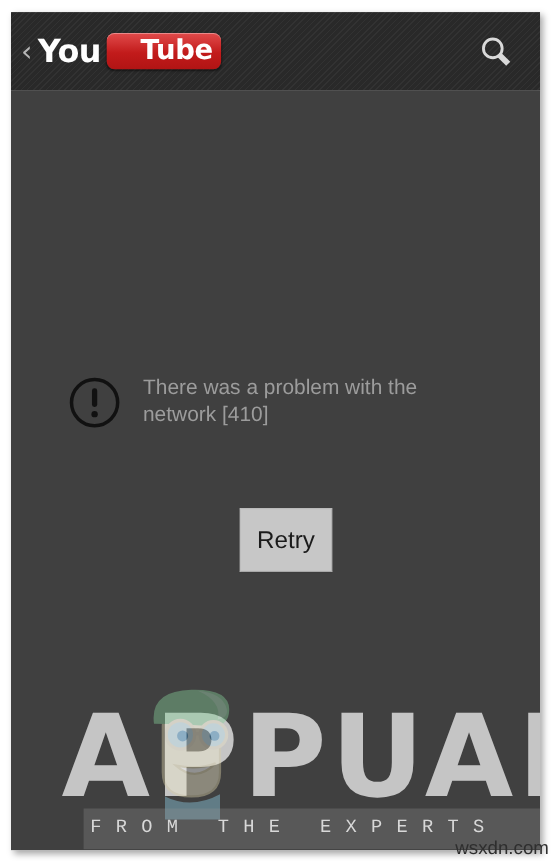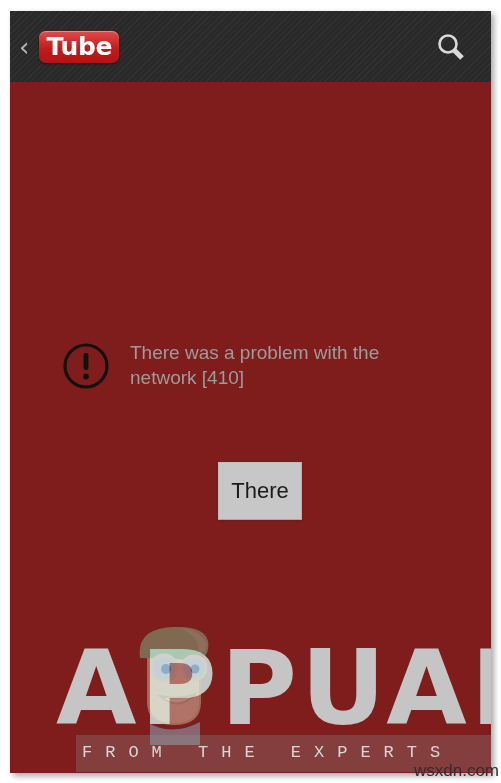--- a/index.html
+++ b/index.html
@@ -80,20 +80,21 @@
     padding: 3px 7px 4px 7px;
     box-shadow: inset 0 1px 0 rgba(255,255,255,0.35), 0 1px 2px rgba(0,0,0,0.5);
   }
   .yt-tube {
     color: #ffffff;
     font-size: 25px;
     font-weight: bold;
     letter-spacing: -0.3px;
     font-family: "DejaVu Sans", sans-serif;
     line-height: 1;
+    margin-left: 24px;
   }
 
   .appbar-title {
     margin-left: 18px;
     color: #dedede;
     font-size: 27px;
     font-weight: normal;
     letter-spacing: 0.2px;
     line-height: 1;
     user-select: none;
@@ -112,21 +113,21 @@
     cursor: pointer;
   }
 
   
   #content {
     position: absolute;
     left: 0;
     top: 71px;
     width: 481px;
     height: 691px;
-    background: #7f1d1d;
+    background: #404040;
   }
 
   #error-block {
     position: absolute;
     left: 52px;
     top: 258px;
     display: flex;
     align-items: flex-start;
   }
   .error-icon {
@@ -225,20 +226,21 @@
 </head>
 <body>
 
 <div id="phone">
 
   <div id="appbar">
 
     <span class="back-chevron">‹</span>
 
     <span class="yt-logo">
+      <span class="yt-you">You</span>
       <span class="yt-tube-box">
         <span class="yt-tube">Tube</span>
       </span>
     </span>
 
 
     <span class="search-btn">
       <svg width="32" height="32" viewBox="0 0 32 32">
         <circle cx="13" cy="13" r="8.5" fill="none" stroke="#d9d9d9" stroke-width="2.6"></circle>
         <line x1="19" y1="19" x2="27" y2="27" stroke="#d9d9d9" stroke-width="5.2" stroke-linecap="butt"></line>
@@ -252,21 +254,21 @@
       <span class="error-icon">
         <svg width="48" height="48" viewBox="0 0 48 48">
           <circle cx="24" cy="24" r="21" fill="none" stroke="#111111" stroke-width="3.2"></circle>
           <rect x="21.6" y="11" width="4.8" height="17" rx="2.2" fill="#111111"></rect>
           <circle cx="24" cy="34.5" r="2.9" fill="#111111"></circle>
         </svg>
       </span>
       <span class="error-text">There was a problem with the network [410]</span>
     </div>
 
-    <div id="retry-button">There</div>
+    <div id="retry-button">Retry</div>
 
     <div id="watermark">
       <div class="wm-word">APPUALS</div>
 
       <svg class="wm-mascot" viewBox="0 0 110 135">
 
         <path d="M28 48 q0 -18 26 -18 q26 0 26 18 l0 42 q0 22 -26 22 q-26 0 -26 -22 z" fill="#f2eccd" stroke="#d9d0a8" stroke-width="2"></path>
 
         <path d="M20 46 q-4 -30 34 -31 q38 -1 34 22 q-2 12 -18 11 q-26 -2 -50 -2 z" fill="#86cf9a"></path>
         <path d="M60 16 q22 2 26 16 q2 8 -8 10 q4 -16 -18 -26 z" fill="#a8ddb8"></path>

